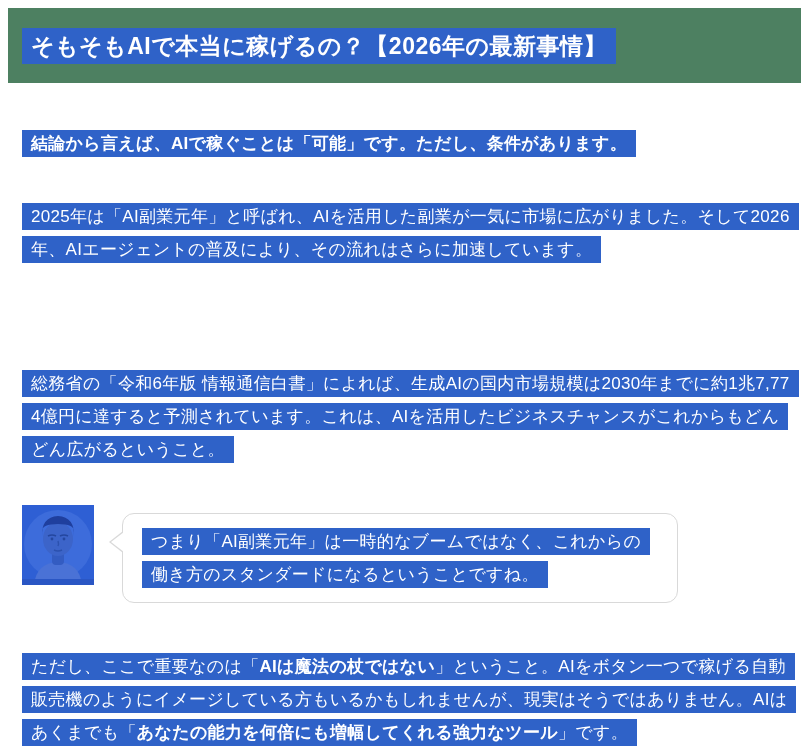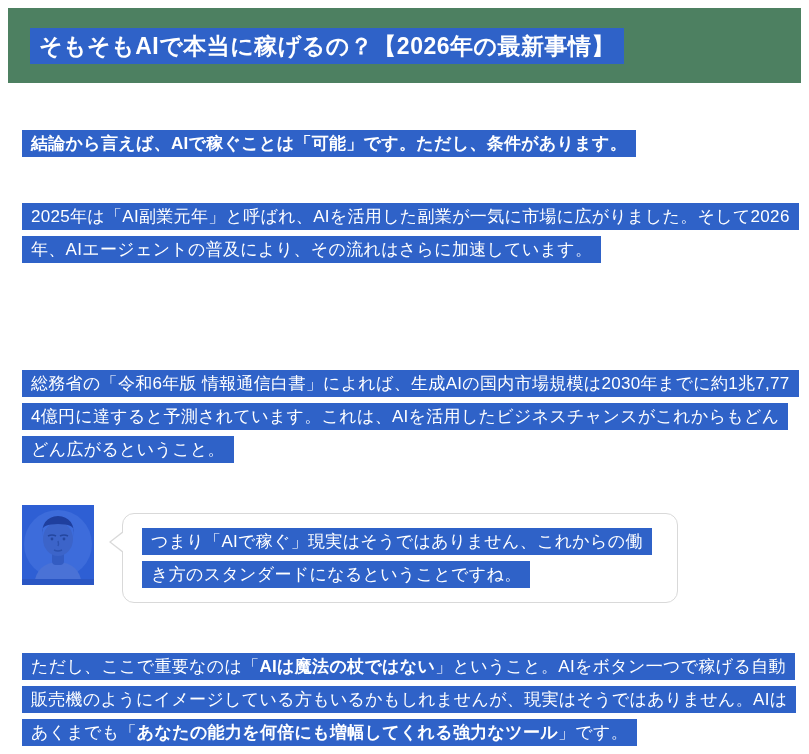--- a/index.html
+++ b/index.html
@@ -8,21 +8,21 @@
     background: #ffffff;
     font-family: "Liberation Sans", "DejaVu Sans", sans-serif;
   }
   .page {
     width: 793px;
     margin: 8px auto 0 8px;
   }
   
   .banner {
     background: #4d8061;
-    padding: 20px 22px 19px 22px;
+    padding: 20px 22px 19px 14px;
   }
   .banner h1 {
     margin: 0;
     font-size: 23px;
     line-height: 36px;
     font-weight: bold;
     letter-spacing: 0.5px;
   }
   .sel-title {
     background: #2f62c8;
@@ -137,19 +137,19 @@
 
           <path d="M26 31 q4 -2 8 0 M38 31 q4 -2 8 0" stroke="#24479f" stroke-width="1.6" fill="none"></path>
           <circle cx="30" cy="34" r="1.4" fill="#24479f"></circle>
           <circle cx="42" cy="34" r="1.4" fill="#24479f"></circle>
 
           <path d="M36 36 q1 3 0 5 M32 45 q4 2 8 0" stroke="#2c51ae" stroke-width="1.4" fill="none"></path>
 
           <rect x="0" y="74" width="72" height="6" fill="#2a56c4"></rect>
         </svg>
       </div>
-      <div class="bubble"><span class="sel">つまり「AIで稼ぐ」現実はそうではありません、これからの働き方のスタンダードになるということですね。</span></div>
+      <div class="bubble"><span class="sel">つまり「AI副業元年」は一時的なブームではなく、これからの働き方のスタンダードになるということですね。</span></div>
     </div>
 
     <p class="para p-caution"><span class="sel"><span>ただし、ここで重要なのは「</span><strong>AIは魔法の杖ではない</strong><span>」ということ。AIをボタン一つで稼げる自動販売機のようにイメージしている方もいるかもしれませんが、現実はそうではありません。AIはあくまでも「</span><strong>あなたの能力を何倍にも増幅してくれる強力なツール</strong><span>」です。</span></span></p>
 
   </main>
 </div>
 
 </body></html>

